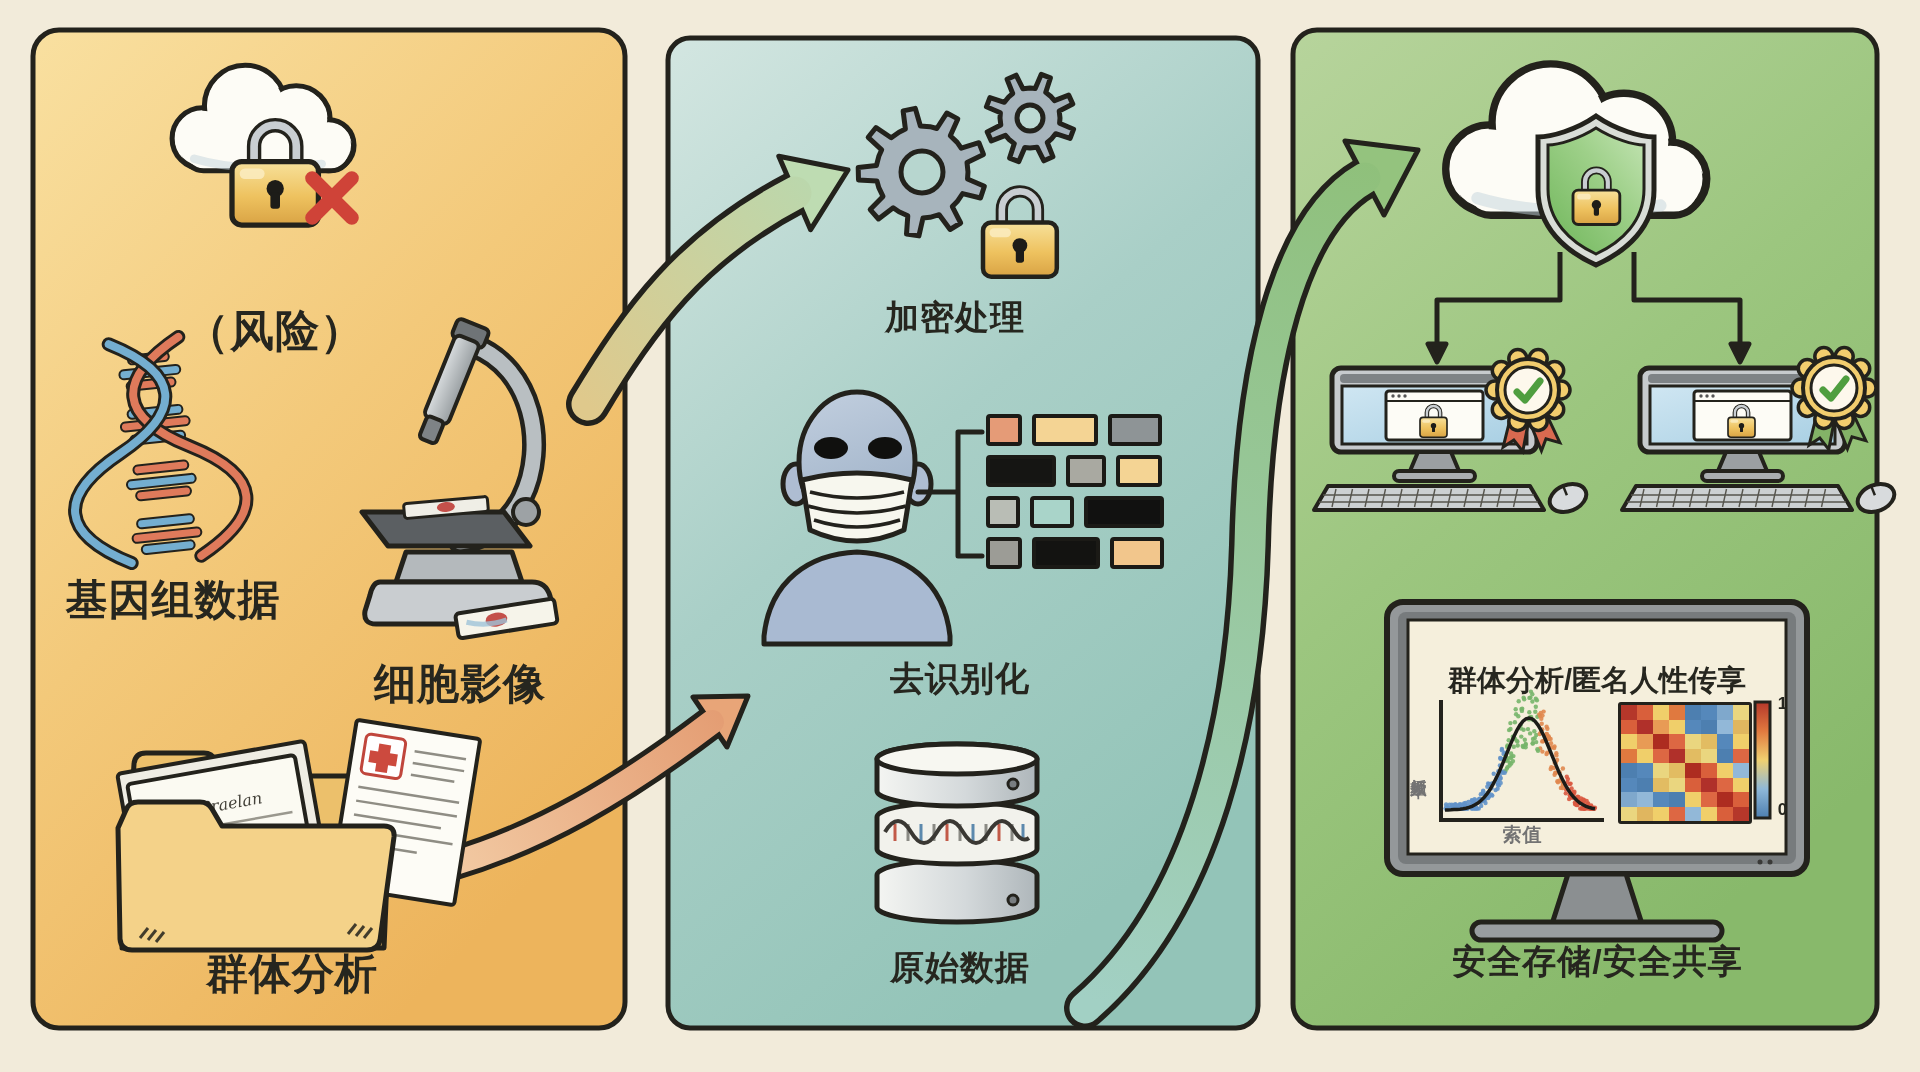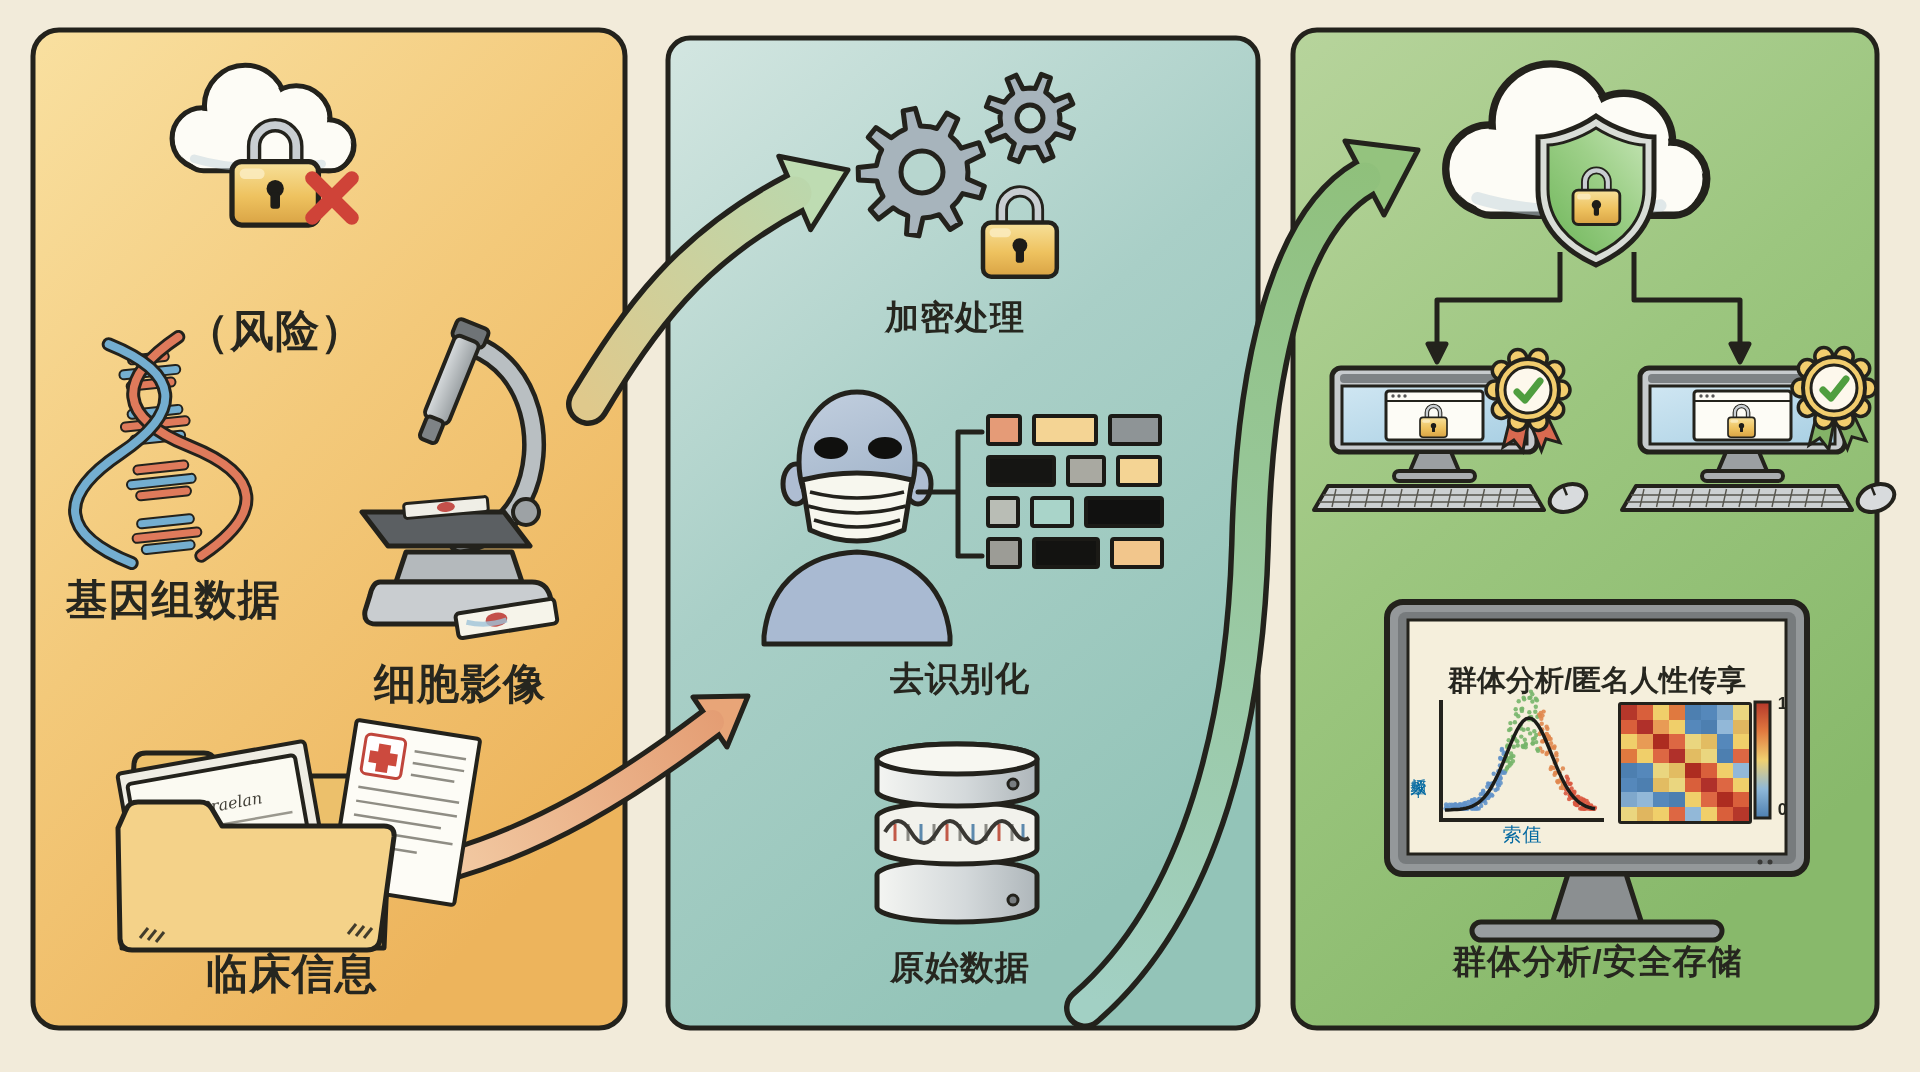--- a/index.html
+++ b/index.html
@@ -3,21 +3,21 @@
 <meta charset="utf-8">
 <style>
   html,body{margin:0;padding:0;background:#f2ebda;width:1920px;height:1072px;overflow:hidden;
     font-family:"Liberation Sans",sans-serif;}
   #canvas{position:relative;width:1920px;height:1072px;background:#f2ebda;}
   #scene{position:absolute;left:0;top:0;width:1920px;height:1072px;}
   .label{position:absolute;text-align:center;color:#26261f;font-weight:600;
     font-family:"Liberation Sans",sans-serif;line-height:1.15;letter-spacing:1px;}
   .f44{font-size:44px;} .f42{font-size:42px;} .f46{font-size:34px;} .f40{font-size:40px;}
   #monitor-title{font-size:29px;font-weight:700;letter-spacing:0;}
-  .chart-lab{font-weight:400;color:#0369a1;}
+  .chart-lab{font-weight:700;color:#737373;}
   #mini-ylabel{writing-mode:vertical-rl;text-orientation:upright;font-size:16px;}
   #mini-xlabel{font-size:19px;}
   .cbar-tick{font-size:17px;font-weight:700;}
   #deid-grid{position:absolute;left:986px;top:414px;display:flex;flex-direction:column;gap:9px;}
   .deid-row{display:flex;gap:10px;}
   .deid-cell{height:32px;border:4px solid #1b1a16;border-radius:4px;box-sizing:border-box;}
   #heatmap{position:absolute;left:1618px;top:702px;width:128px;height:116px;
     display:grid;grid-template-columns:repeat(8,1fr);grid-template-rows:repeat(8,1fr);
     border:3px solid #23221c;border-radius:3px;overflow:hidden;}
   #praelan-text{font-family:"DejaVu Serif",serif;font-style:italic;font-size:16px;fill:#44423a;}
@@ -704,32 +704,32 @@
     <circle cx="1760" cy="862" r="2.5" fill="#3a3a38"></circle>
         <circle cx="1770" cy="862" r="2.5" fill="#3a3a38"></circle>
     <path d="M1568,874 L1626,874 L1642,924 L1552,924 Z" fill="#8b8f91" stroke="#23221c" stroke-width="5"></path>
     <rect x="1472" y="922" width="250" height="18" rx="9" fill="#999da0" stroke="#23221c" stroke-width="5"></rect>
   </g>
 </svg>
 
 <div class="label f44" style="left:150px;top:286px;width:250px;margin-top:20px;">（风险）</div>
 <div class="label f42" style="left:48px;top:576px;width:250px;">基因组数据</div>
 <div class="label f42" style="left:345px;top:660px;width:230px;">细胞影像</div>
-<div class="label f42" style="left:172px;top:950px;width:240px;">临床信息</div>
+<div class="label f42" style="left:172px;top:950px;width:240px;">群体分析</div>
 
 <div class="label f46" style="left:800px;top:298px;width:310px;">加密处理</div>
 <div class="label f46" style="left:805px;top:636px;width:310px;margin-top:23px;">去识别化</div>
 <div class="label f46" style="left:805px;top:948px;width:310px;">原始数据</div>
 
 <div class="label" id="monitor-title" style="left:1408px;top:664px;width:378px;">群体分析/匿名人性传享</div>
 <div class="label chart-lab" id="mini-ylabel" style="left:1409px;top:722px;height:90px;">授频率</div>
 <div class="label chart-lab" id="mini-xlabel" style="left:1460px;top:824px;width:125px;">索值</div>
 <div class="label cbar-tick" style="left:1772px;top:694px;width:22px;">1</div>
 <div class="label cbar-tick" style="left:1772px;top:800px;width:22px;">0</div>
-<div class="label f46" style="left:1340px;top:942px;width:515px;">群体分析/安全存储</div>
+<div class="label f46" style="left:1340px;top:942px;width:515px;">安全存储/安全共享</div>
 
 <div id="deid-grid">
       <div class="deid-row">
         <div class="deid-cell" style="width: 36px; background: rgb(229, 155, 119);"></div>
         <div class="deid-cell" style="width: 66px; background: rgb(244, 212, 148);"></div>
         <div class="deid-cell" style="width: 54px; background: rgb(142, 148, 150);"></div>
       </div>
       <div class="deid-row">
         <div class="deid-cell" style="width: 70px; background: rgb(21, 21, 19);"></div>
         <div class="deid-cell" style="width: 40px; background: rgb(169, 169, 161);"></div>

